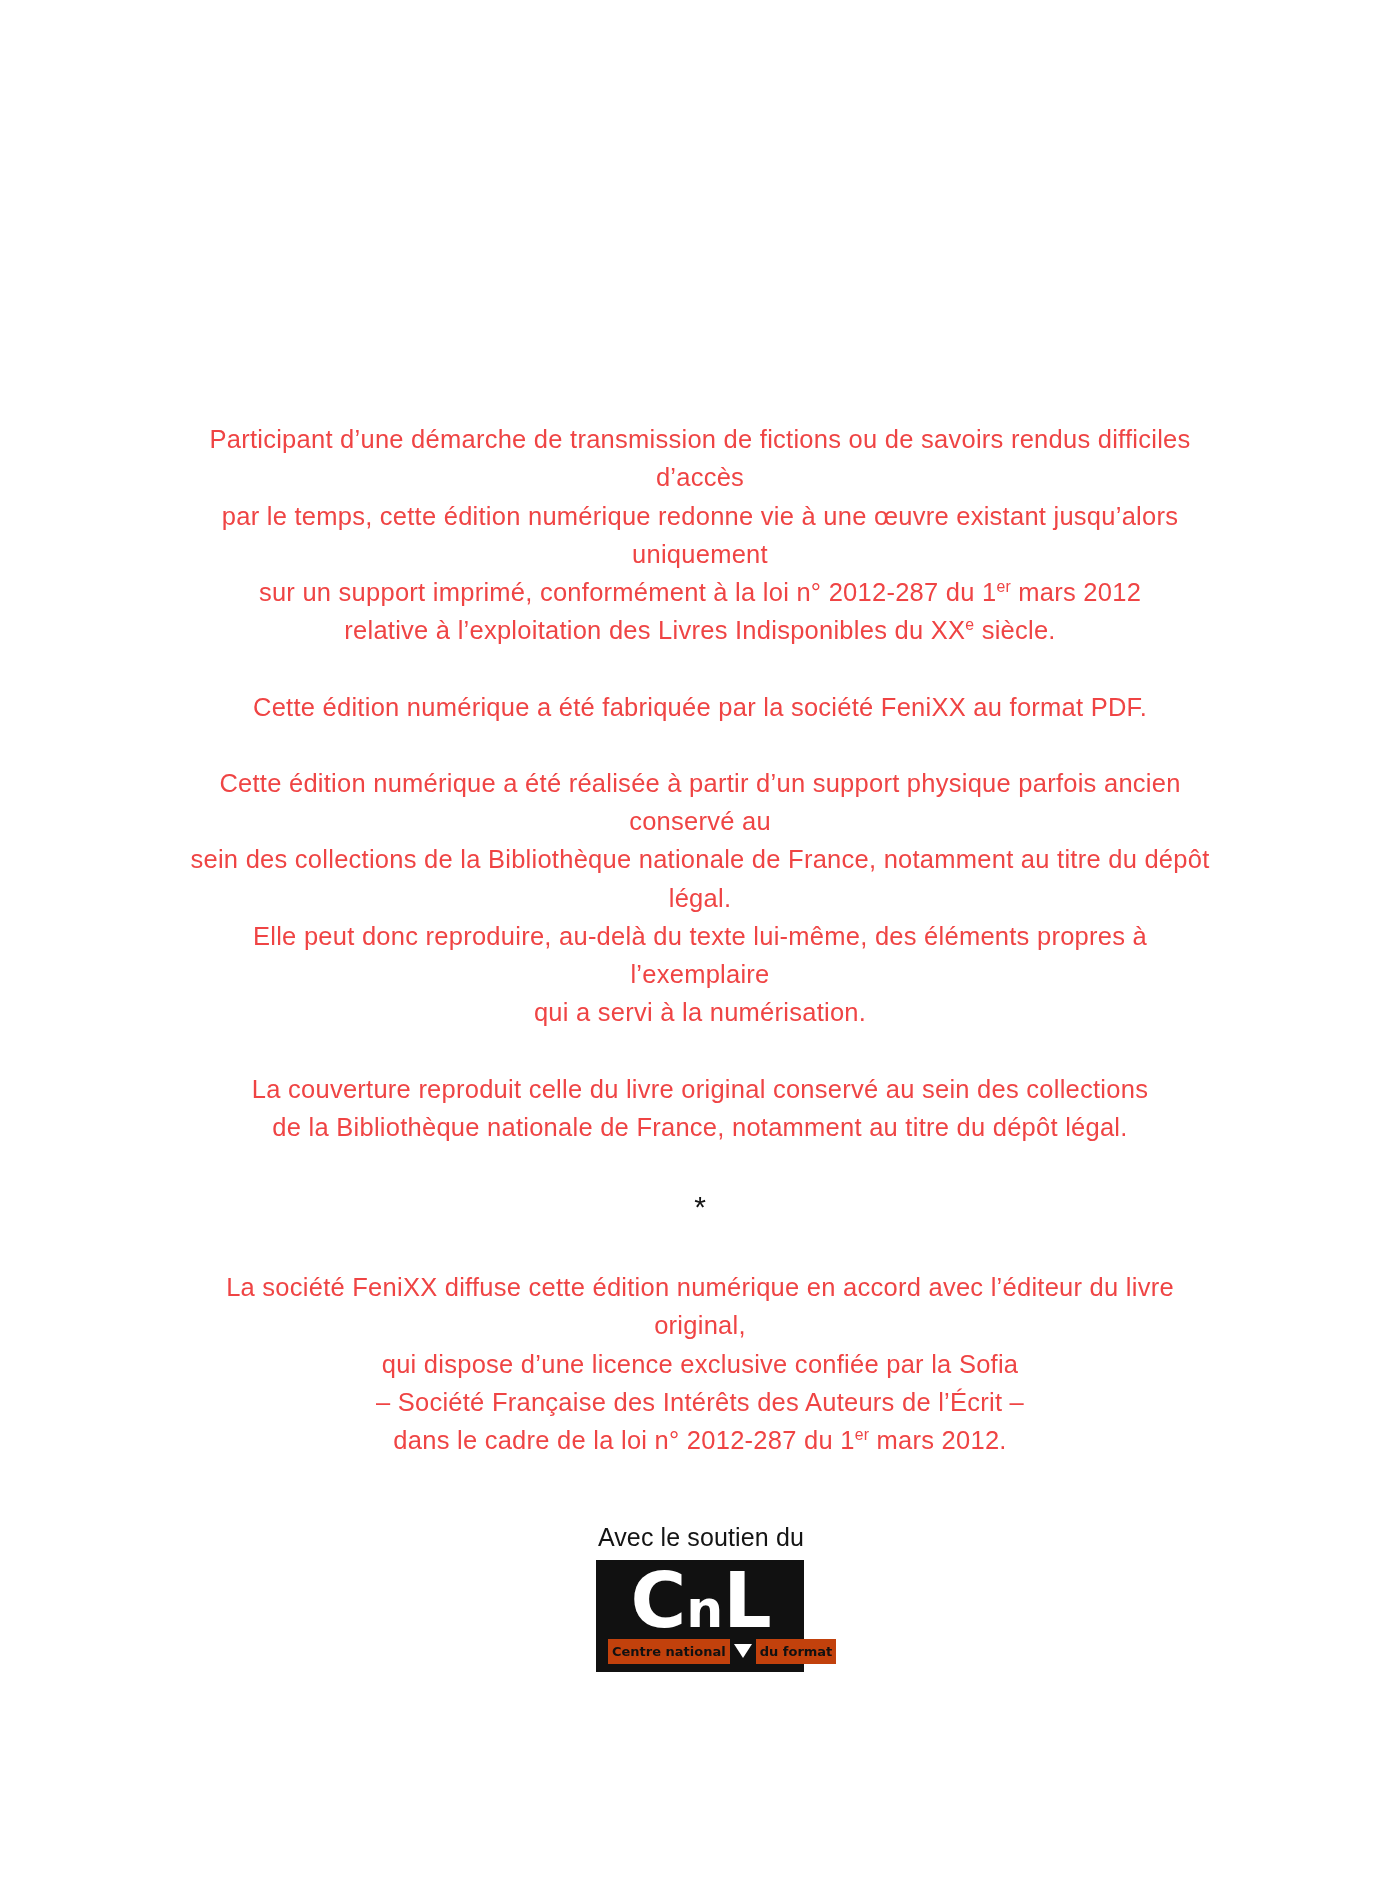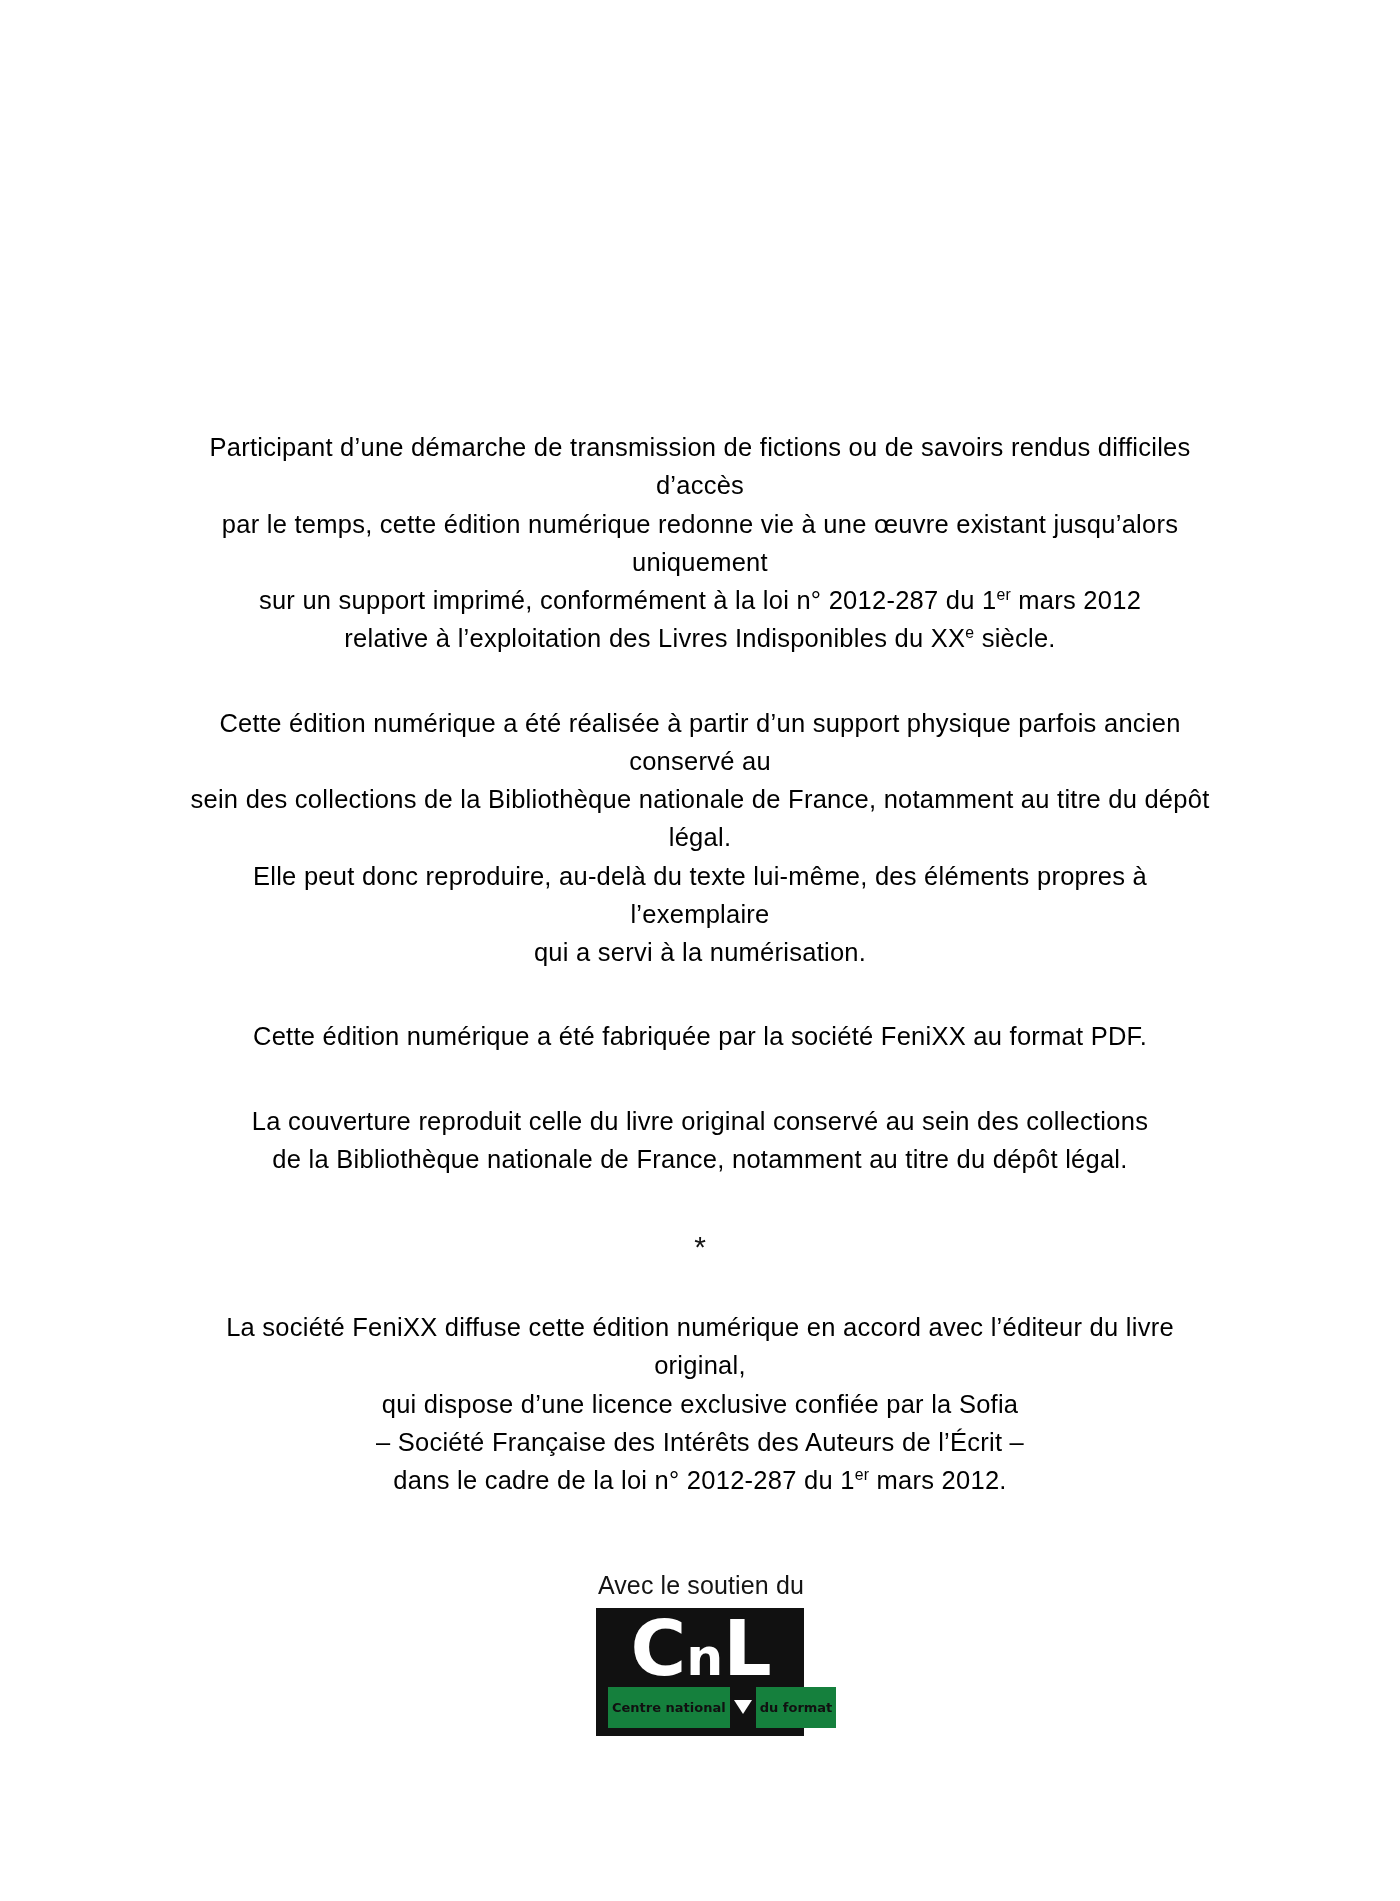--- a/index.html
+++ b/index.html
@@ -30,22 +30,22 @@
     height: 420px;
     flex: none;
   }
 
   .para {
     width: 100%;
     text-align: center;
     font-size: 25.5px;
     line-height: 1.50;
     letter-spacing: 0.01em;
-    color: #000000;
-    margin: 8px;
+    color: #ef4444;
+    margin: 0;
     white-space: pre-line;
   }
 
   .para + .para {
     margin-top: 38px;
   }
 
   .star {
     width: 100%;
     text-align: center;
@@ -110,26 +110,26 @@
   }
   .cnl-sub {
     margin-top: 6px;
     width: 100%;
     display: flex;
     align-items: center;
     justify-content: space-between;
     gap: 4px;
   }
   .cnl-sub-text {
-    background: #15803d;
+    background: #c2410c;
     color: #111111;
     font-family: "DejaVu Sans", sans-serif;
     font-weight: 700;
     font-size: 13px;
-    padding: 14px 4px;
+    padding: 6px 4px;
     line-height: 1.05;
     white-space: nowrap;
   }
   .cnl-tick {
     width: 0;
     height: 0;
     border-left: 9px solid transparent;
     border-right: 9px solid transparent;
     border-top: 14px solid #ffffff;
     flex: none;
@@ -137,23 +137,23 @@
 </style>
 </head>
 <body>
 
 <div class="page">
 
   <div class="spacer-top"></div>
 
   <p class="para">Participant d’une démarche de transmission de fictions ou de savoirs rendus difficiles d’accès<br>par le temps, cette édition numérique redonne vie à une œuvre existant jusqu’alors uniquement<br>sur un support imprimé, conformément à la loi n° 2012-287 du 1<sup>er</sup> mars 2012<br>relative à l’exploitation des Livres Indisponibles du XX<sup>e</sup> siècle.</p>
 
+  <p class="para">Cette édition numérique a été fabriquée par la société FeniXX au format PDF.</p>
+
   <p class="para">Cette édition numérique a été réalisée à partir d’un support physique parfois ancien conservé au<br>sein des collections de la Bibliothèque nationale de France, notamment au titre du dépôt légal.<br>Elle peut donc reproduire, au-delà du texte lui-même, des éléments propres à l’exemplaire<br>qui a servi à la numérisation.</p>
-
-  <p class="para">Cette édition numérique a été fabriquée par la société FeniXX au format PDF.</p>
 
   <p class="para">La couverture reproduit celle du livre original conservé au sein des collections<br>de la Bibliothèque nationale de France, notamment au titre du dépôt légal.</p>
 
   <div class="star">*</div>
 
   <p class="para after-star">La société FeniXX diffuse cette édition numérique en accord avec l’éditeur du livre original,<br>qui dispose d’une licence exclusive confiée par la Sofia<br>– Société Française des Intérêts des Auteurs de l’Écrit –<br>dans le cadre de la loi n° 2012-287 du 1<sup>er</sup> mars 2012.</p>
 
   <div class="logo-block">
     <div class="logo-caption">Avec le soutien du</div>
 

